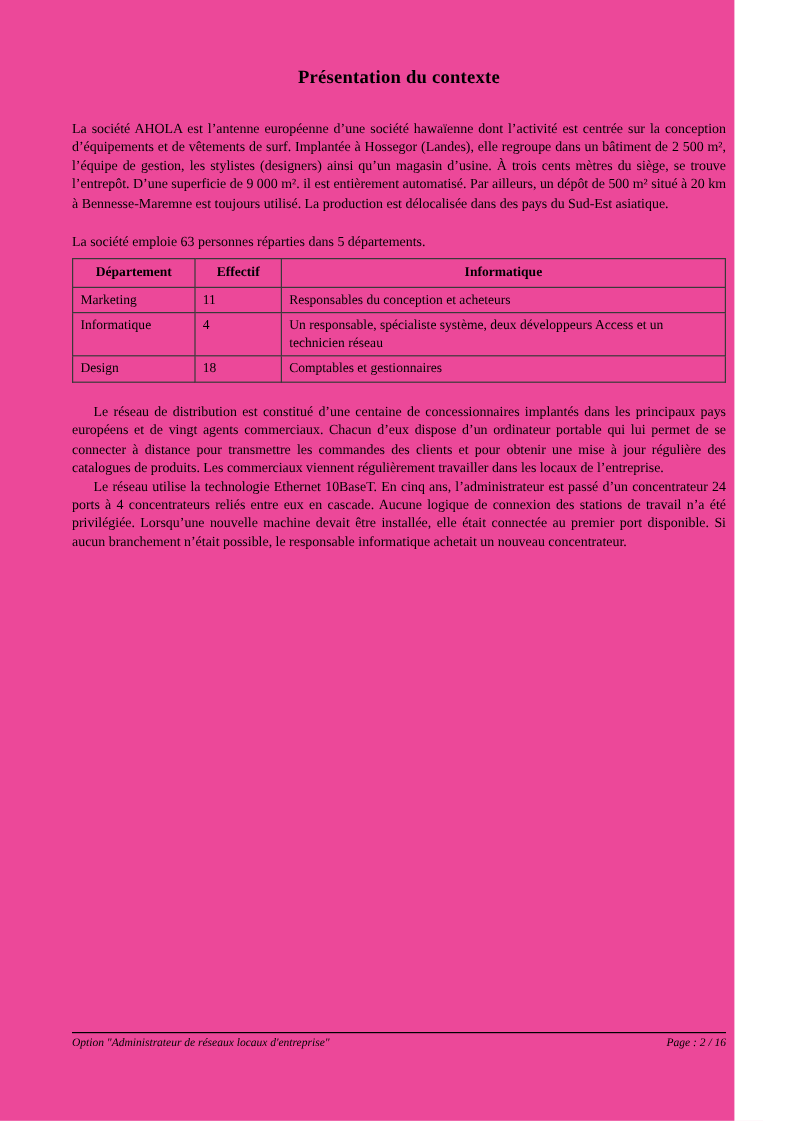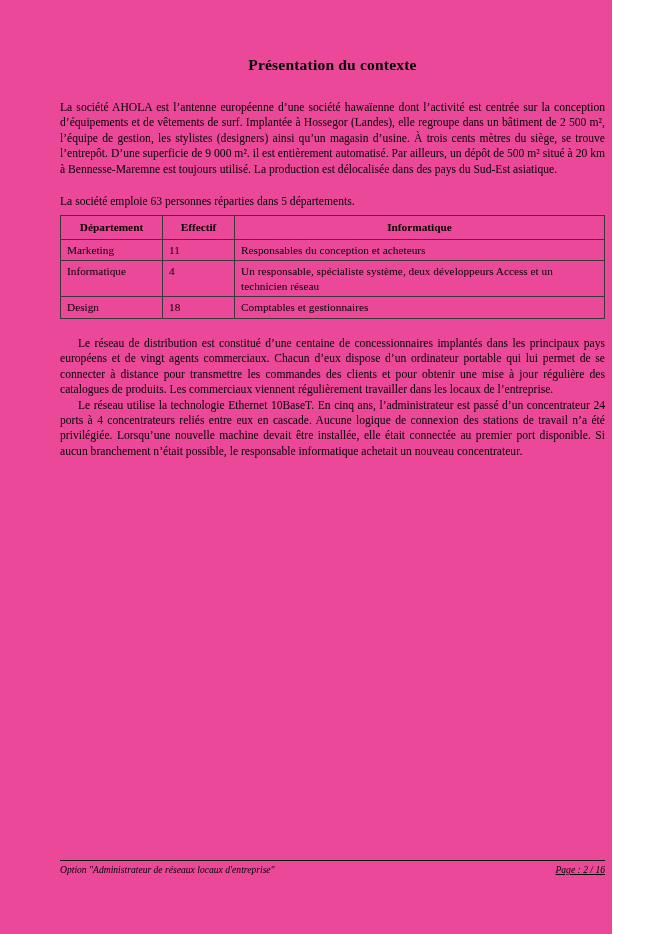--- a/index.html
+++ b/index.html
@@ -92,21 +92,20 @@
   .footer-inner {
     display: flex;
     justify-content: space-between;
     align-items: baseline;
   }
   .footer-left {
     font-style: italic;
   }
   .footer-right {
     font-style: italic;
-    text-decoration: underline;
   }
 </style>
 </head>
 <body>
 
 <div class="page">
 
   <div class="content">
 
     <h1 class="doc-title">Présentation du contexte</h1>

